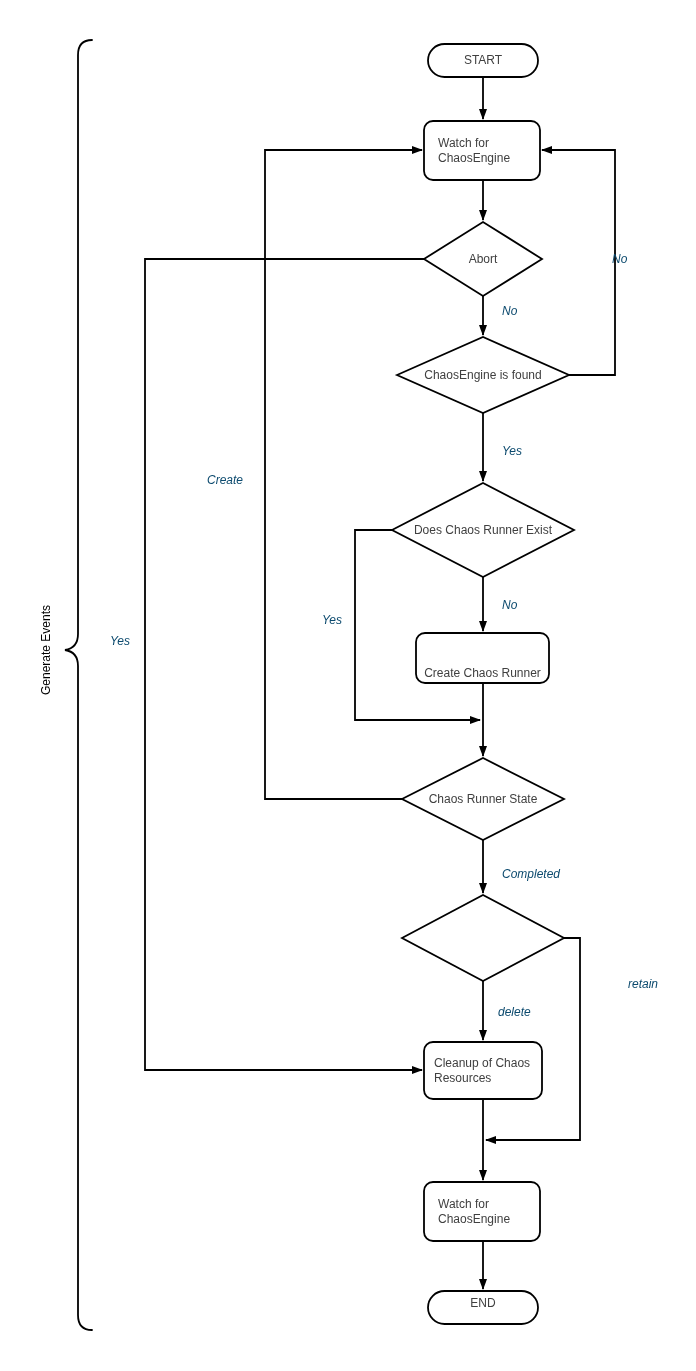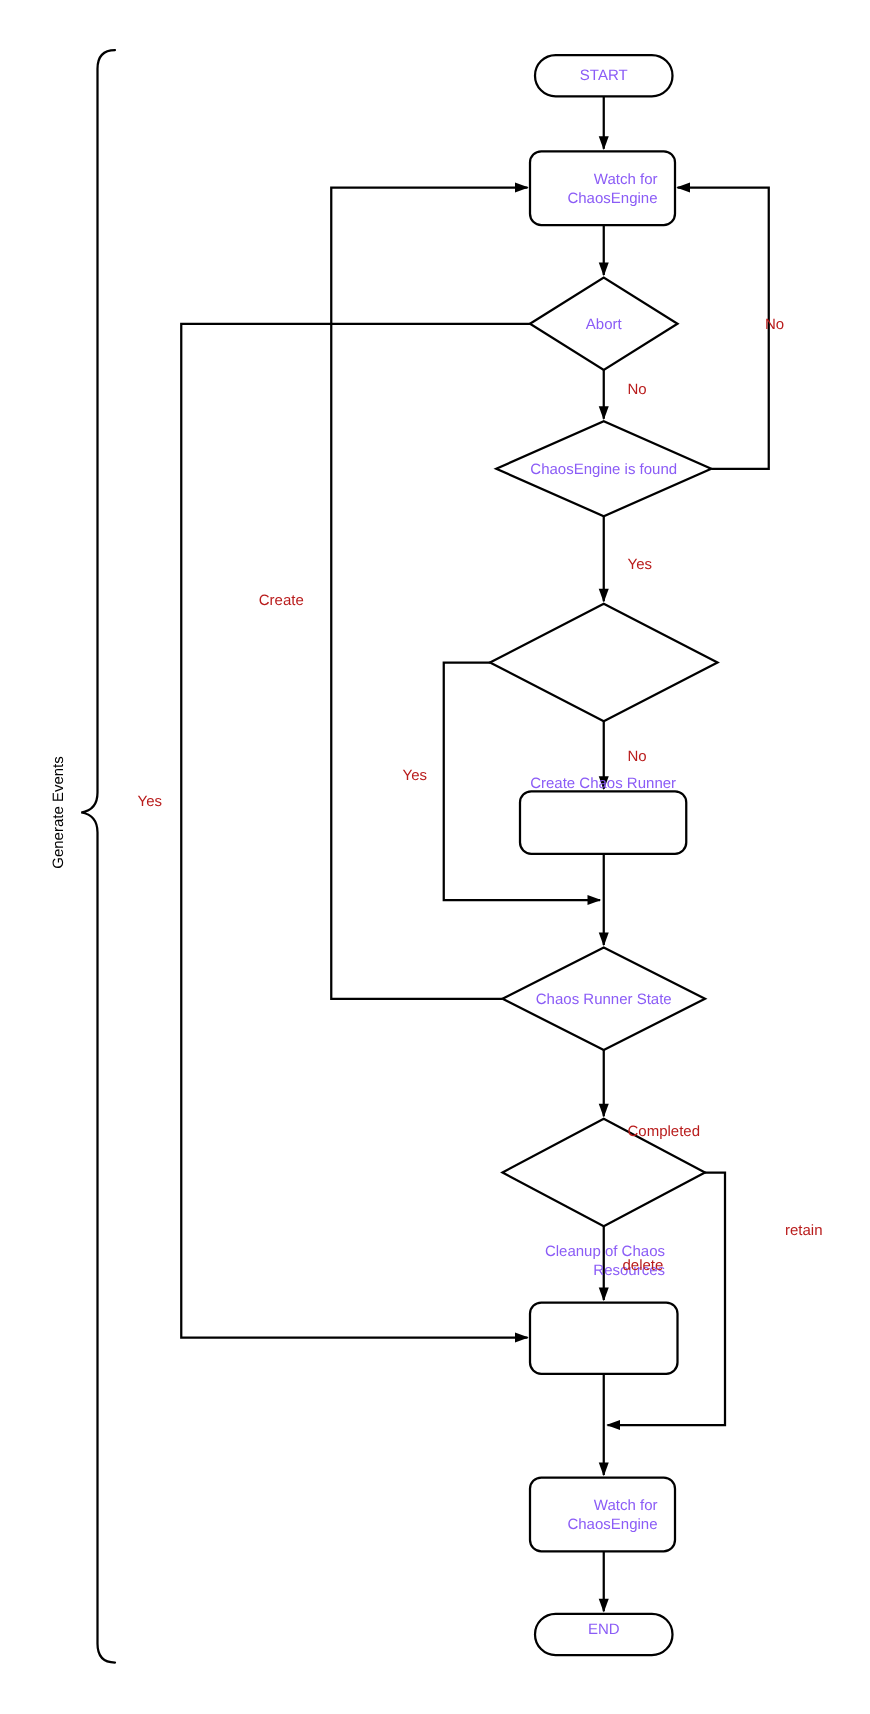--- a/index.html
+++ b/index.html
@@ -10,29 +10,30 @@
     background:#ffffff;
     font-family:"Liberation Sans", sans-serif;
     color:#000;
     overflow:hidden;
   }
   .canvas svg { position:absolute; left:0; top:0; }
   .labels { position:absolute; left:0; top:0; width:696px; height:1371px; pointer-events:none; }
   .node-label {
     position:absolute;
     display:flex; align-items:center; justify-content:center;
-    text-align:right;
+    text-align:left;
     font-size:12px; line-height:1.25;
-    color:#8b5cf6;
+    color:#404040;
   }
   .edge-label {
     position:absolute;
     font-size:12px;
     white-space:nowrap;
-    color:#b91c1c;
+    color:#0c4a6e;
+    font-style:italic;
   }
   .bracket-label {
     position:absolute;
     left:46px; top:650px;
     transform:translate(-50%,-50%) rotate(-90deg);
     font-size:12px;
     white-space:nowrap;
     color:#000;
   }
   .shape { fill:#ffffff; stroke:#000000; stroke-width:1.8; }
@@ -87,46 +88,47 @@
     <div class="bracket-label">Generate Events</div>
 
     <div class="node-label" style="left:428px; top:44px; width:110px; height:33px;">START</div>
 
     <div class="node-label" style="left:424px; top:121px; width:116px; height:59px; padding:0 14px; box-sizing:border-box;">Watch for ChaosEngine</div>
 
     <div class="node-label" style="left:424px; top:222px; width:118px; height:74px;">Abort</div>
 
     <div class="node-label" style="left:397px; top:337px; width:172px; height:76px;">ChaosEngine is found</div>
 
+    <div class="node-label" style="left:392px; top:483px; width:182px; height:94px;">Does Chaos Runner Exist</div>
 
-    <div class="node-label" style="left:416px; top:601px; width:133px; height:50px;">Create Chaos Runner</div>
+    <div class="node-label" style="left:416px; top:648px; width:133px; height:50px;">Create Chaos Runner</div>
 
     <div class="node-label" style="left:402px; top:758px; width:162px; height:82px;">Chaos Runner State</div>
 
 
-    <div class="node-label" style="left:424px; top:980px; width:118px; height:57px; padding:0 10px; box-sizing:border-box;">Cleanup of Chaos Resources</div>
+    <div class="node-label" style="left:424px; top:1042px; width:118px; height:57px; padding:0 10px; box-sizing:border-box;">Cleanup of Chaos Resources</div>
 
     <div class="node-label" style="left:424px; top:1182px; width:116px; height:59px; padding:0 14px; box-sizing:border-box;">Watch for ChaosEngine</div>
 
     <div class="node-label" style="left:428px; top:1291px; width:110px; height:25px;">END</div>
 
     <span class="edge-label" style="left:502px; top:304px;">No</span>
 
     <span class="edge-label" style="left:612px; top:252px;">No</span>
 
     <span class="edge-label" style="left:502px; top:444px;">Yes</span>
 
     <span class="edge-label" style="left:502px; top:598px;">No</span>
 
     <span class="edge-label" style="left:322px; top:613px;">Yes</span>
 
     <span class="edge-label" style="left:207px; top:473px;">Create</span>
 
     <span class="edge-label" style="left:110px; top:634px;">Yes</span>
 
-    <span class="edge-label" style="left:502px; top:898px;">Completed</span>
+    <span class="edge-label" style="left:502px; top:867px;">Completed</span>
 
     <span class="edge-label" style="left:498px; top:1005px;">delete</span>
 
     <span class="edge-label" style="left:584px; top:977px;margin-left:44px;">retain</span>
   </div>
 
 </div>
 
 </body></html>

